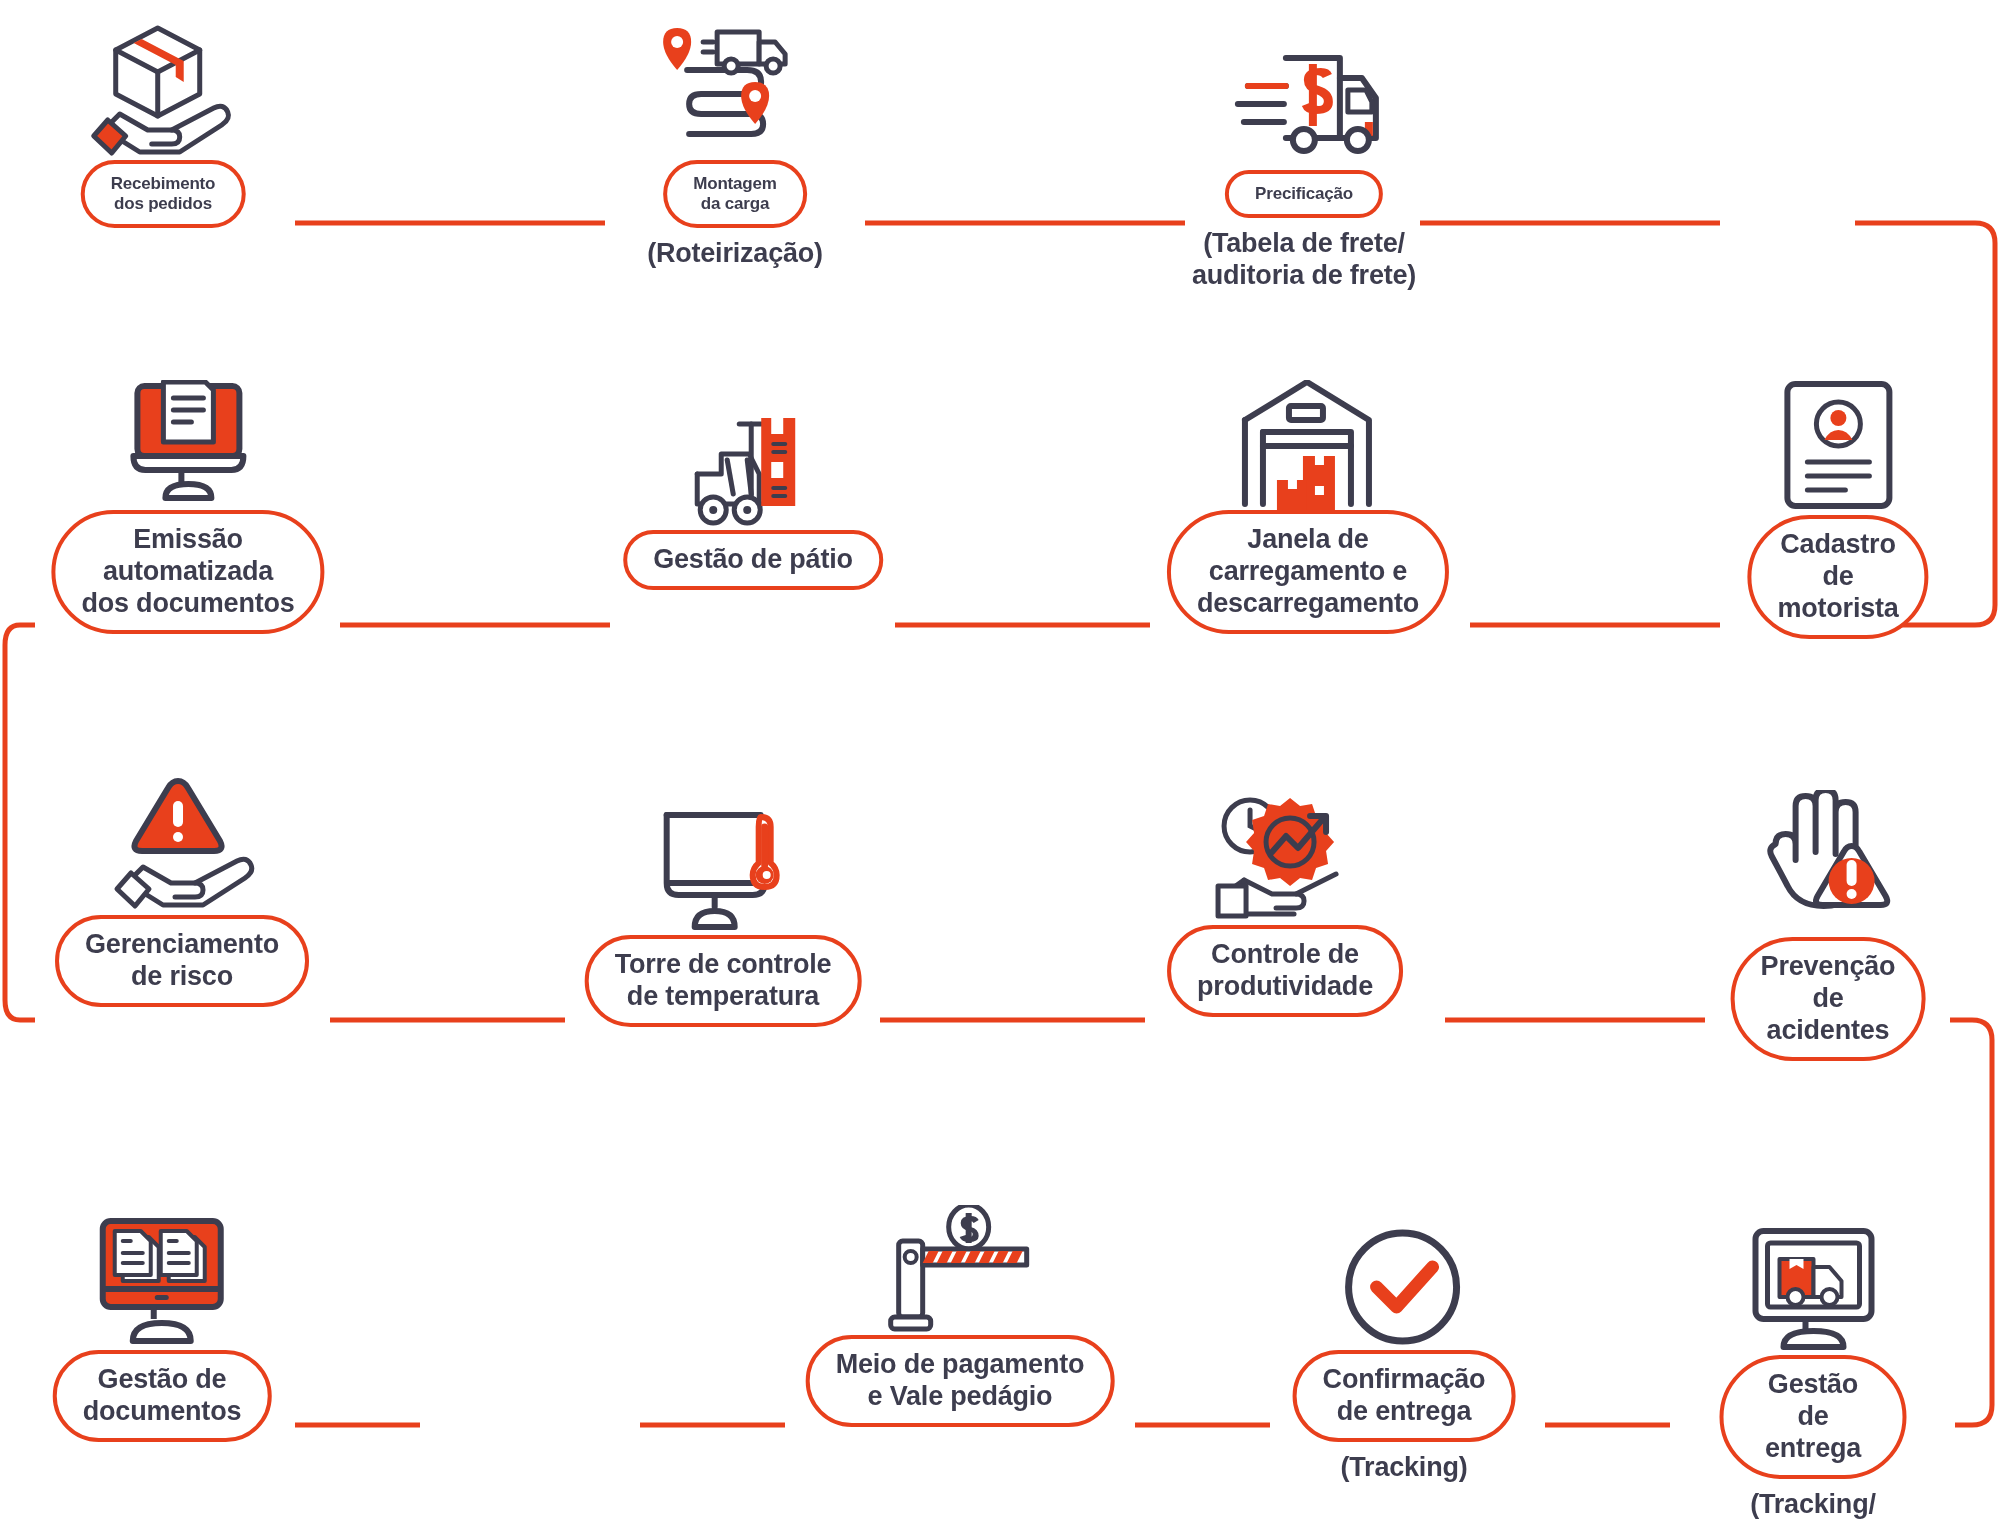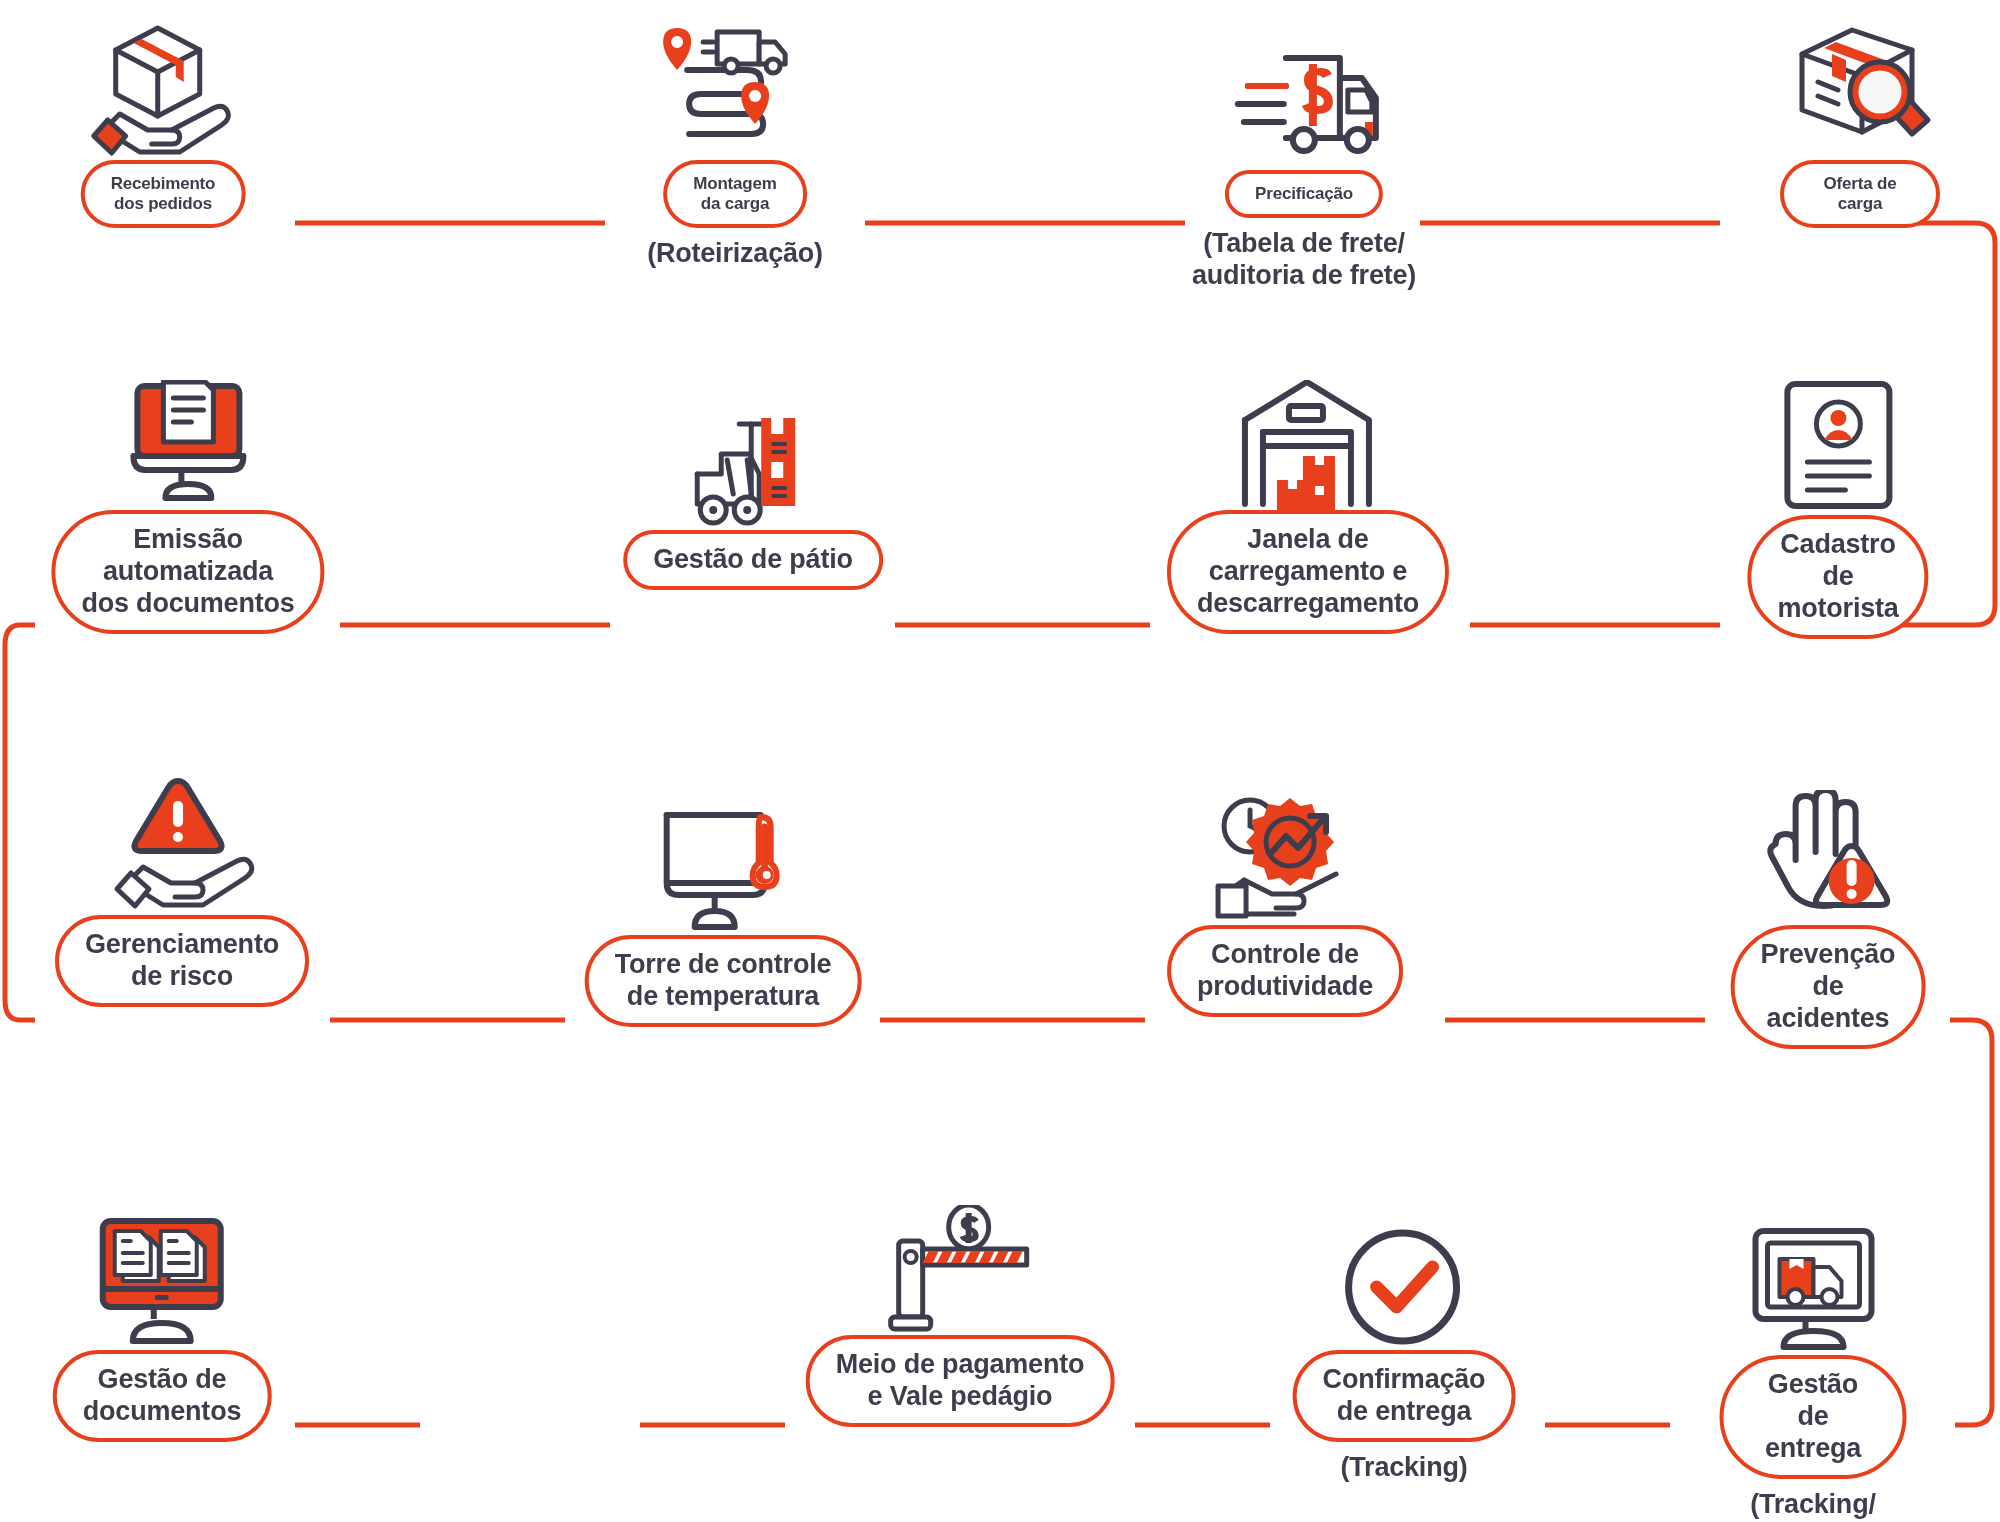--- a/index.html
+++ b/index.html
@@ -175,41 +175,20 @@
           <path d="M85 24 L93 24 L93 86 L85 86 Z"></path>
           <path d="M80 40 Q80 28 97 28 Q106 28 108 34 L99 38 Q97 35 92 35 Q88 35 88 40 Q88 44 95 46 Q109 50 109 62 Q109 74 92 74 Q81 74 78 66 L88 62 Q90 66 95 66 Q100 66 100 61 Q100 57 92 54 Q80 50 80 40 Z"></path>
         </g>
       </svg>
     </div>
     <div class="pill">Precificação</div>
     <div class="sub">(Tabela de frete/
 auditoria de frete)</div>
   </div>
 
-  <div class="node r1" style="left:1860px; top:10px;">
-    <div class="icon-wrap">
-      <svg class="ic" width="160" height="140" viewBox="0 0 160 140" xmlns="http://www.w3.org/2000/svg">
-        <g fill="none" stroke="#3D3D4E" stroke-width="5" stroke-linejoin="round" stroke-linecap="round">
-          <path d="M22 34 L72 10 L132 30 L132 86 L82 112 L22 90 Z"></path>
-          <path d="M22 34 L82 56 L132 30"></path>
-          <path d="M82 56 L82 112"></path>
-        </g>
-        <path d="M56 22 L110 42 L110 56 L98 50 L98 48 L44 28 Z" fill="#E8401C"></path>
-        <path d="M52 34 L66 40 L66 62 L52 56 Z" fill="#E8401C"></path>
-        <g stroke="#3D3D4E" stroke-width="5" stroke-linecap="round">
-          <path d="M38 62 L58 70"></path>
-          <path d="M38 76 L58 84"></path>
-        </g>
-        <path d="M112 92 L128 78 L148 100 L132 114 Z" fill="#E8401C" stroke="#3D3D4E" stroke-width="5" stroke-linejoin="round"></path>
-        <circle cx="100" cy="72" r="26" fill="#F7F7F8" stroke="#E8401C" stroke-width="9"></circle>
-        <circle cx="100" cy="72" r="30" fill="none" stroke="#3D3D4E" stroke-width="5"></circle>
-      </svg>
-    </div>
-    <div class="pill">Oferta de carga</div>
-  </div>
 
   <div class="node r2" style="left:188px; top:360px;">
     <div class="icon-wrap">
       <svg class="ic" width="150" height="130" viewBox="0 0 150 130" xmlns="http://www.w3.org/2000/svg">
         <rect x="24" y="6" width="102" height="70" rx="7" fill="#E8401C" stroke="#3D3D4E" stroke-width="6"></rect>
         <path d="M20 76 L130 76 Q130 90 118 90 L32 90 Q20 90 20 76 Z" fill="#ffffff" stroke="#3D3D4E" stroke-width="6" stroke-linejoin="round"></path>
         <path d="M68 90 L68 102" stroke="#3D3D4E" stroke-width="6"></path>
         <path d="M52 118 Q52 104 75 104 Q98 104 98 118 Z" fill="#ffffff" stroke="#3D3D4E" stroke-width="6" stroke-linejoin="round"></path>
         <g fill="#ffffff" stroke="#3D3D4E" stroke-width="5" stroke-linejoin="round">
           <path d="M50 2 L92 2 L100 10 L100 62 L50 62 Z"></path>
@@ -351,21 +330,21 @@
           <path d="M86 104 L126 84"></path>
           <path d="M34 90 L34 124 L84 124"></path>
         </g>
         <rect x="8" y="96" width="28" height="30" fill="#ffffff" stroke="#3D3D4E" stroke-width="5" stroke-linejoin="round"></rect>
       </svg>
     </div>
     <div class="pill">Controle de
 produtividade</div>
   </div>
 
-  <div class="node r3" style="left:1828px; top:775px;">
+  <div class="node r3" style="left:1828px; top:775px;gap:12px;">
     <div class="icon-wrap">
       <svg class="ic" width="140" height="135" viewBox="0 0 140 135" xmlns="http://www.w3.org/2000/svg">
         <g fill="#ffffff" stroke="#3D3D4E" stroke-width="6" stroke-linejoin="round" stroke-linecap="round">
           <path d="M18 54 Q18 44 28 44 Q38 44 38 54 L38 70
                    L38 16 Q38 6 48 6 Q58 6 58 16 L58 62
                    L58 10 Q58 0 68 0 Q78 0 78 10 L78 64
                    L78 22 Q78 12 88 12 Q98 12 98 22 L98 84
                    Q98 116 66 116 Q40 116 30 96 L14 66
                    Q10 58 18 54 Z"></path>
         </g>

